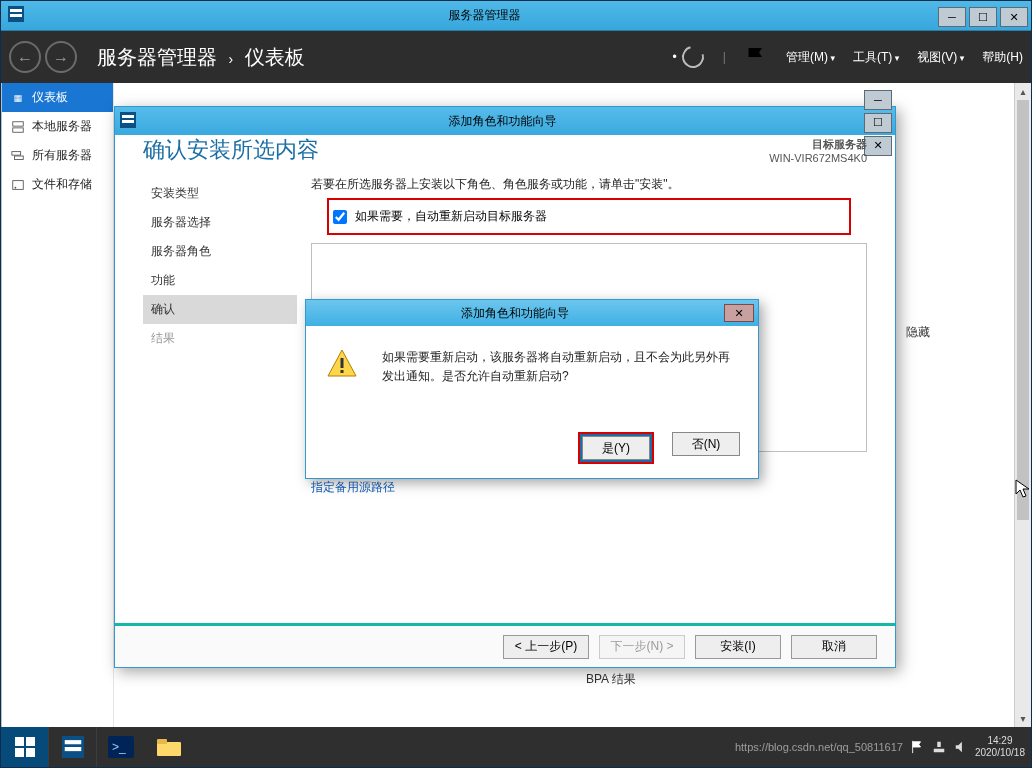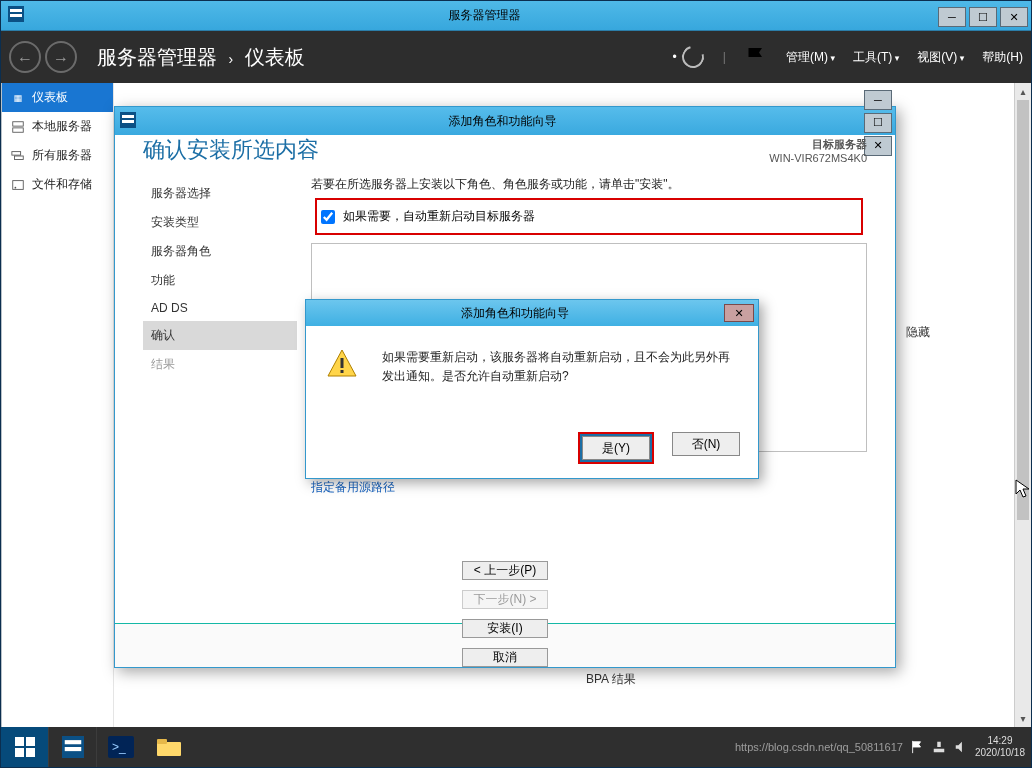--- a/index.html
+++ b/index.html
@@ -47,26 +47,26 @@
 .wizard-heading { font-size: 22px; color: #1b6ea5; font-weight: 400; }
 .wizard-srv { text-align:right; font-size:11px; color:#555; }
 .wizard-srv .lbl{font-weight:bold;}
 .wizard-main { display:flex; padding:0 28px; }
 .wiz-steps { width: 154px; padding-top: 4px; }
 .wiz-step { font-size: 12px; color: #9a9a9a; padding: 6px 8px; }
 .wiz-step.done { color: #333; }
 .wiz-step.active { background: #d9d9d9; color: #333; }
 .wiz-right { flex:1; padding-left: 14px; }
 .wiz-text { font-size: 12px; color: #222; line-height: 1.6; }
-.chk-row { display:flex; align-items:center; gap:8px; padding:8px 4px; margin:4px 4px; border:2px solid #d80000; }
+.chk-row { display:flex; align-items:center; gap:8px; padding:8px 4px; margin:4px 16px; border:2px solid #d80000; }
 .chk-row input{ width:14px;height:14px;}
 .feature-box { border:1px solid #bfbfbf; margin-top:8px; padding:6px 10px; min-height:180px; position:relative;}
 .feature-box .hide { position:absolute; right:-64px; top:80px; font-size:12px; color:#333;}
 .link { color: #1560bd; font-size:12px; margin-top:8px; display:block;}
-.wizard-footer { position:absolute; bottom:0; left:0; right:0; height:44px; border-top:1px solid #14b8a6; display:flex; align-items:center; justify-content:flex-end; gap:10px; padding:0 18px; background:#fafafa;flex-direction:column;}
+.wizard-footer { position:absolute; bottom:0; left:0; right:0; height:44px; border-top:3px solid #14b8a6; display:flex; align-items:center; justify-content:flex-end; gap:10px; padding:0 18px; background:#fafafa;}
 .btn { min-width:86px; height:24px; background:#eee; border:1px solid #999; font-size:12px; display:flex;align-items:center;justify-content:center;}
 .btn.disabled{ color:#9a9a9a; border-color:#ccc; background:#f5f5f5;}
 
 
 .msgbox { position:absolute; left:304px; top:298px; width:454px; height:180px; background:#fff; border:1px solid #3398cc; box-shadow:4px 4px 12px rgba(0,0,0,.35);}
 .msg-titlebar { height:26px; background:linear-gradient(#6cc6ee,#3fb0e3); display:flex; align-items:center; }
 .msg-title{flex:1; text-align:center; font-size:12px;color:#000;}
 .msg-close{ width:30px; height:18px; margin-right:4px; background:#c9a0a0; border:1px solid #7a4a4a; display:flex;align-items:center;justify-content:center;font-size:11px;}
 .msg-body{ padding:22px 20px 0 20px; display:flex; gap:24px;}
 .warn-icon svg{width:32px;height:32px;}
@@ -206,25 +206,24 @@
         <div class="wizard-heading">确认安装所选内容</div>
       </div>
       <div class="wizard-srv">
         <div class="lbl">目标服务器</div>
         <div>WIN-VIR672MS4K0</div>
       </div>
     </div>
 
     <div class="wizard-main">
       <div class="wiz-steps">
+        <div class="wiz-step done">安装类型</div>
         <div class="wiz-step done">服务器选择</div>
-        <div class="wiz-step done">安装类型</div>
         <div class="wiz-step done">服务器角色</div>
         <div class="wiz-step done">功能</div>
-        <div class="wiz-step done">AD DS</div>
         <div class="wiz-step active done">确认</div>
         <div class="wiz-step">结果</div>
       </div>
       <div class="wiz-right">
         <div class="wiz-text">若要在所选服务器上安装以下角色、角色服务或功能，请单击"安装"。</div>
         <label class="chk-row">
           <input type="checkbox" checked="" style="">
           <span>如果需要，自动重新启动目标服务器</span>
         </label>
         <div class="feature-box">

